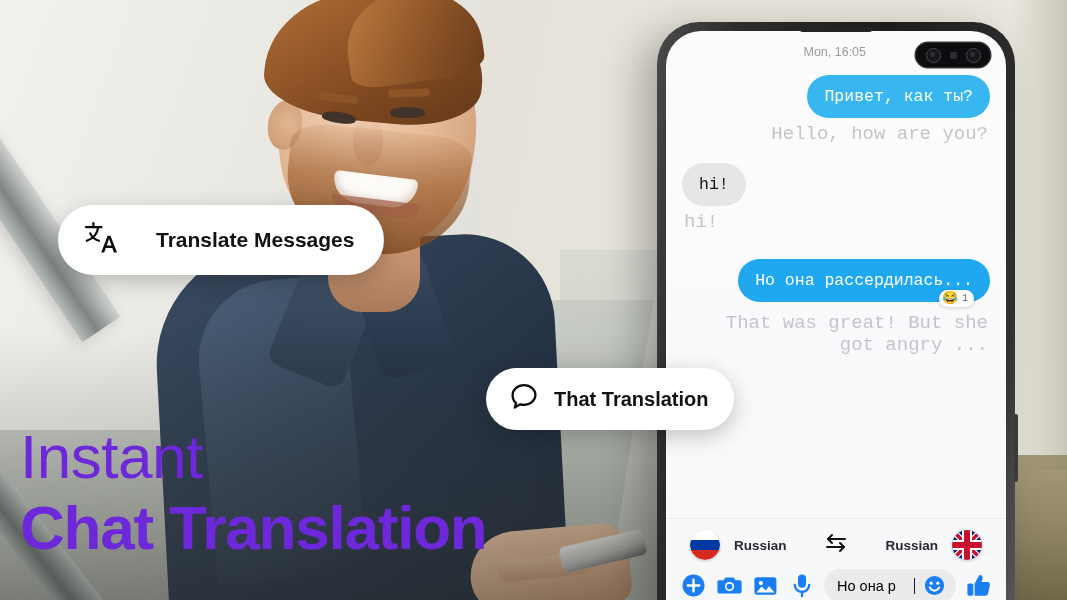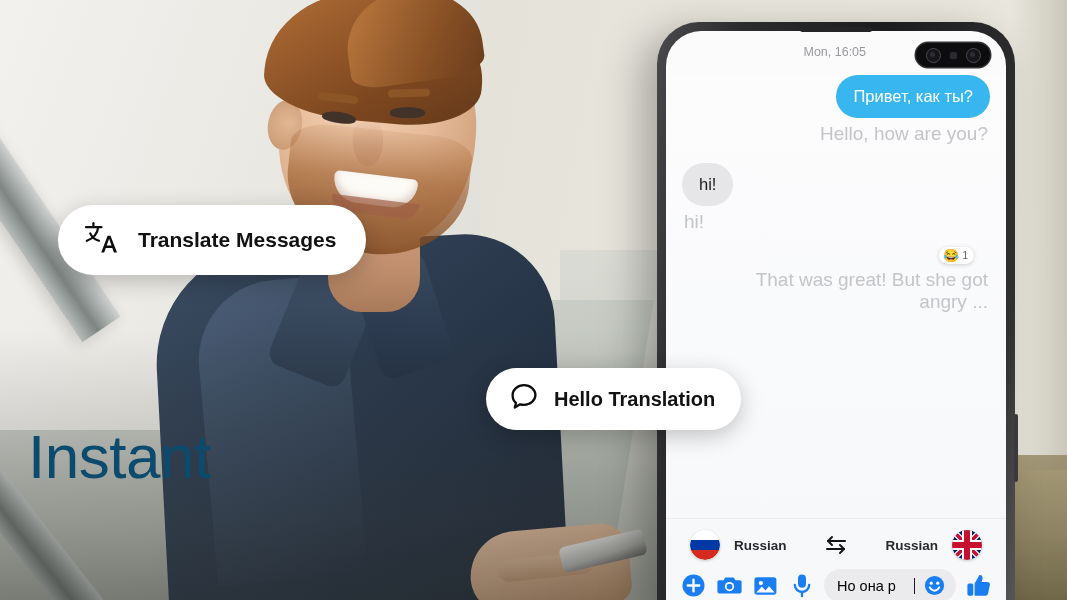--- a/index.html
+++ b/index.html
@@ -167,35 +167,35 @@
     background: linear-gradient(175deg,#f6f5f3 0%, #bdbcba 60%, #6e6d6c 100%);
     border-radius: 6px; transform: rotate(-13deg);
   }
   .finger1 { position:absolute; left:498px; top:556px; width:96px; height:22px;
     background:linear-gradient(180deg,#e2bb9b,#c89a75); border-radius:16px; transform:rotate(-6deg); }
   .finger2 { position:absolute; left:492px; top:576px; width:88px; height:20px;
     background:linear-gradient(180deg,#dcb492,#c2936e); border-radius:16px; transform:rotate(-4deg); }
 
   
   .headline {
-    position: absolute; left: 28px; top: 422px; z-index: 30;
-    color: #0c4a6e;
+    position: absolute; left: 20px; top: 422px; z-index: 30;
+    color: #6d28d9;
     letter-spacing: -0.5px;
   }
   .hl-1 { font-size: 62px; line-height: 70px; font-weight: 400; }
   .hl-2 { font-size: 62px; line-height: 72px; font-weight: 700; letter-spacing: -1.2px; }
 
   
   .pill {
     position: absolute; z-index: 40;
     display: flex; align-items: center;
     background: #fff; border-radius: 40px;
     box-shadow: 0 6px 22px rgba(0,0,0,.22);
   }
-  .pill-translate { left: 58px; top: 205px; height: 70px; padding: 0 30px 0 26px; gap: 18px; }
+  .pill-translate { left: 58px; top: 205px; height: 70px; padding: 0 30px 0 26px; gap: 36px; }
   .pill-live      { left: 486px; top: 368px; height: 62px; padding: 0 26px 0 22px; gap: 14px; }
   .pill-label { font-size: 21px; font-weight: 600; color: #121212; white-space: nowrap; }
   .pill-live .pill-label { font-size: 20px; }
 
   
   .phone {
     position: absolute; left: 657px; top: 22px;
     width: 358px; height: 590px; z-index: 35;
     background: linear-gradient(100deg,#4a4a4c 0%, #2c2c2e 18%, #1c1c1e 50%, #303032 88%, #58585a 100%);
     border-radius: 42px 42px 0 0;
@@ -241,21 +241,21 @@
     content:''; display:block; width:5px; height:5px; border-radius:50%;
     background:#2e2e36; margin:3px 0 0 3px;
   }
   .cam-dot { width: 7px; height: 7px; background: #2a2a30; border-radius: 1.5px; }
 
   
   .chat {
     position: relative; height: 460px; padding: 0 16px;
     background: linear-gradient(180deg,#fcfcfd 0%, #f7f8fa 100%);
   }
-  .msg-row { display: flex; flex-direction: column; }
+  .msg-row { display: flex; flex-direction: column; font-family: Liberation Mono, monospace; }
   .msg-row.out { align-items: flex-end; }
   .msg-row.in  { align-items: flex-start; }
 
   .bubble {
     max-width: 254px;
     padding: 11px 17px;
     border-radius: 22px;
     font-size: 16.5px;
     line-height: 21px;
     word-wrap: break-word;
@@ -288,21 +288,21 @@
   .sp18 { height: 18px; }
 
   
   .bottom-bar {
     position: absolute; left: 0; right: 0; bottom: 0;
     background: #f7f8fa;
     border-top: 1px solid #ebebee;
     padding: 9px 14px 10px 14px;
   }
   .lang-row {
-    display: flex; align-items: flex-end; justify-content: space-between;
+    display: flex; align-items: center; justify-content: space-between;
     padding: 2px 10px 9px 10px;
   }
   .lang-side { display: flex; align-items: center; gap: 14px; }
   .lang-name { font-size: 13.5px; font-weight: 600; color: #2a2a2e; }
   .flag { width: 30px; height: 30px; border-radius: 50%; overflow: hidden; flex: 0 0 auto;
           box-shadow: 0 1px 3px rgba(0,0,0,.2); }
 
   .input-row { display: flex; align-items: center; gap: 9px; }
   .ico-btn { flex: 0 0 auto; display: flex; align-items: center; justify-content: center;
              width: 27px; height: 27px; cursor: pointer; }
@@ -355,20 +355,21 @@
     <div class="finger2"></div>
     <div class="hand"></div>
     <div class="finger1"></div>
     <div class="hand-phone"></div>
 
     <div class="dark-vignette"></div>
   </div>
 
   <div class="headline">
     <div class="hl-1">Instant</div>
+    <div class="hl-2">Chat Translation</div>
   </div>
 
   <div class="pill pill-translate">
     <span>
       <svg width="36" height="34" viewBox="0 0 36 34">
         <g fill="none" stroke="#0d0d0d" stroke-width="2.2" stroke-linecap="round" stroke-linejoin="round">
           <path d="M2 6.2h15.5"></path>
           <path d="M9.4 2.2v4"></path>
           <path d="M14.2 6.2c-.6 6-4.6 11.2-11.4 13.6"></path>
           <path d="M6.2 12.4c1.6 3.6 4.8 6.2 8.8 7.4"></path>
@@ -378,21 +379,21 @@
     </span>
     <span class="pill-label">Translate Messages</span>
   </div>
 
   <div class="pill pill-live">
     <span>
       <svg width="32" height="32" viewBox="0 0 32 32">
         <path d="M16 4.2c6.4 0 11.4 4.3 11.4 9.8 0 5.4-5 9.8-11.4 9.8-1.3 0-2.6-.2-3.8-.5l-5.4 3.3 1.2-4.6C5.5 20.2 4.6 17.3 4.6 14c0-5.5 5-9.8 11.4-9.8z" fill="none" stroke="#0d0d0d" stroke-width="2.3" stroke-linejoin="round"></path>
       </svg>
     </span>
-    <span class="pill-label">Hello Translation</span>
+    <span class="pill-label">That Translation</span>
   </div>
 
   <div class="phone">
     <div class="speaker-slit"></div>
     <div class="phone-side-btn"></div>
 
     <div class="screen">
 
       <div class="status-row">
         <div class="status-time">Mon, 16:05</div>
@@ -419,20 +420,21 @@
 
         <div class="sp6"></div>
 
 
         <div class="sp14"></div>
 
 
         <div class="sp6"></div>
 
         <div class="msg-row out">
+          <div class="bubble out b-blue">Но она рассердилась...</div>
           <div class="reaction">
             <span class="emo">😂</span>
             <span class="cnt">1</span>
           </div>
           <div class="trans out">That was great! But she got angry ...</div>
         </div>
 
         <div class="sp14"></div>
 
         <div class="msg-row in">

